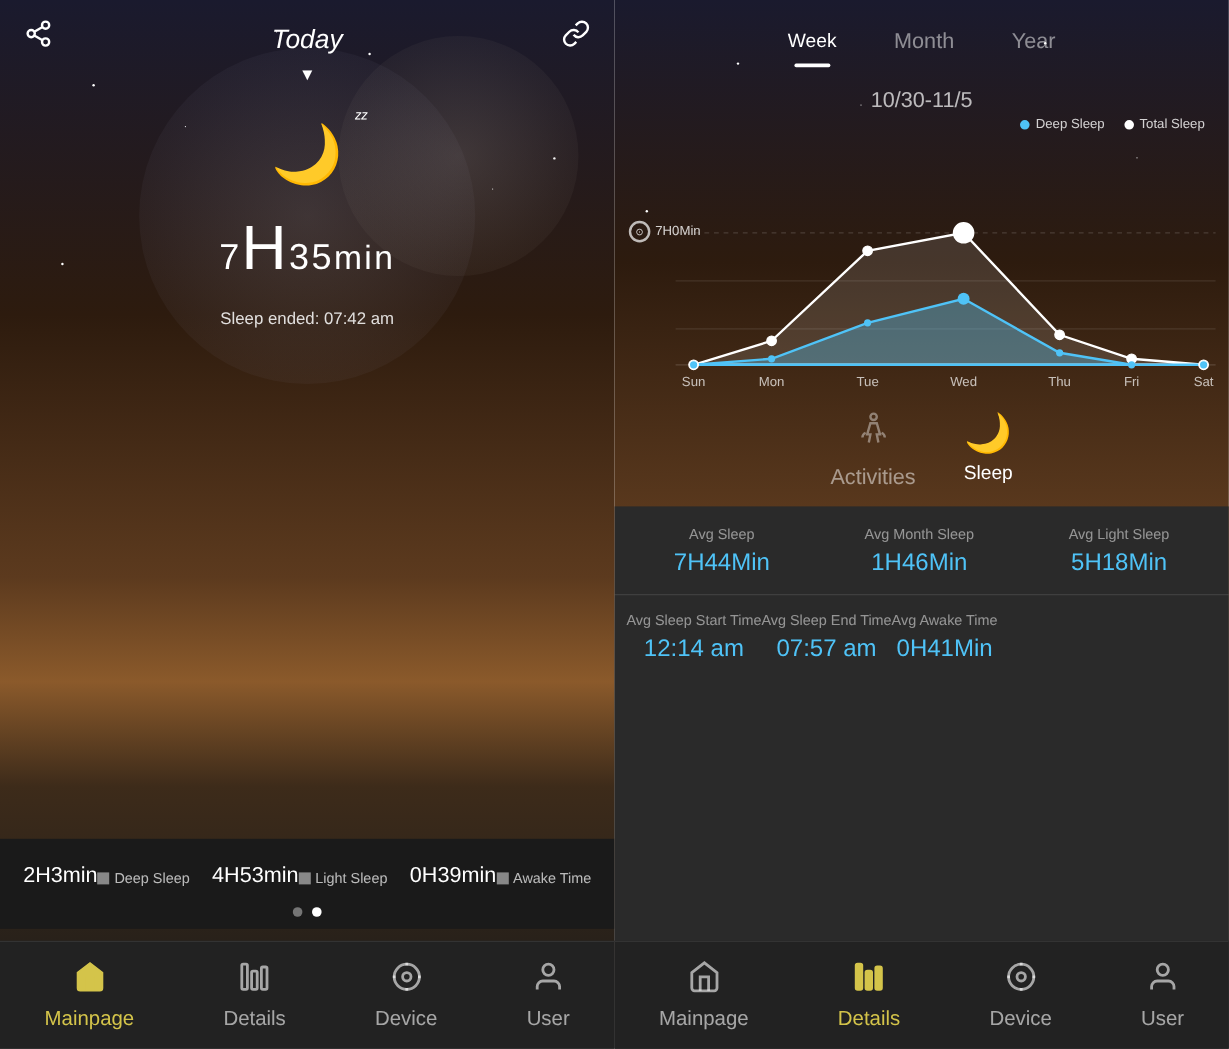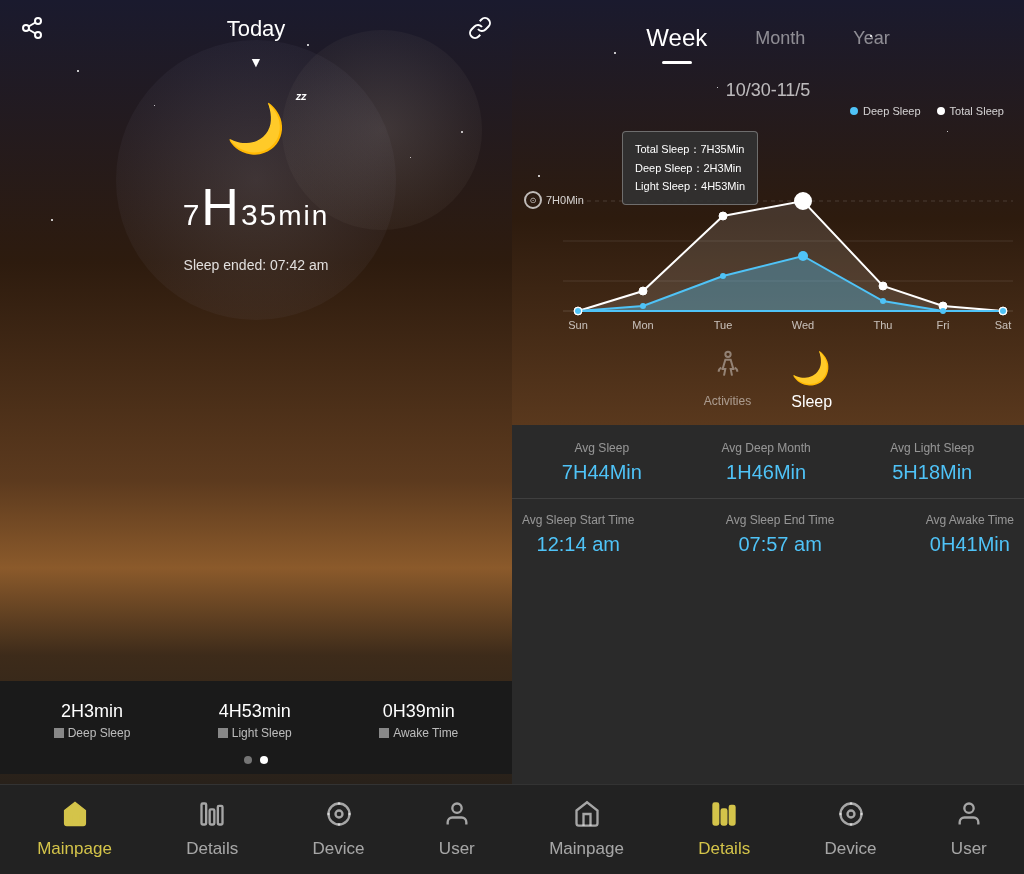--- a/index.html
+++ b/index.html
@@ -17,25 +17,26 @@
       height: 874px;
       background: linear-gradient(180deg, #1a1a2e 0%, #2d1b0e 30%, #5c3a1e 55%, #8b5a2b 65%, #3d2b1a 75%, #1a1a1a 100%);
       display: flex;
       flex-direction: column;
       position: relative;
       overflow: hidden;
     }
 
     .left-header {
       display: flex;
-      align-items: flex-start;
+      align-items: flex-end;
       justify-content: space-between;
       padding: 16px 20px;
       position: relative;
       z-index: 10;
+      font-style: italic;
     }
 
     .share-icon {
       color: white;
       font-size: 22px;
     }
 
     .today-title {
       color: white;
       font-size: 22px;
@@ -96,21 +97,20 @@
       position: relative;
     }
 
     .zzz {
       position: absolute;
       top: -10px;
       right: -20px;
       font-size: 16px;
       color: white;
       font-style: italic;
-      font-weight: bold;
     }
 
     .sleep-duration {
       color: white;
       font-size: 52px;
       font-weight: 300;
       margin-top: 20px;
       letter-spacing: 2px;
     }
 
@@ -139,21 +139,21 @@
 
     .stats-row {
       display: flex;
       justify-content: space-around;
       padding: 0 10px;
     }
 
     .stat-item {
       text-align: center;
       display: flex;
-      flex-direction: column;
+      flex-direction: row;
       align-items: center;
     }
 
     .stat-value {
       color: white;
       font-size: 18px;
       font-weight: 500;
     }
 
     .stat-label {
@@ -254,21 +254,21 @@
     .tab-item {
       color: rgba(255,255,255,0.5);
       font-size: 18px;
       padding: 8px 24px;
       cursor: pointer;
       position: relative;
     }
 
     .tab-item.active {
       color: white;
-      font-size: 24px;
+      font-size: 16px;
     }
 
     .tab-item.active::after {
       content: '';
       position: absolute;
       bottom: -4px;
       left: 50%;
       transform: translateX(-50%);
       width: 30px;
       height: 3px;
@@ -382,21 +382,21 @@
     .activity-icon {
       font-size: 28px;
       color: rgba(255,255,255,0.5);
     }
 
     .activity-icon.active {
       color: white;
     }
 
     .activity-label {
-      font-size: 12px;
+      font-size: 18px;
       color: rgba(255,255,255,0.5);
     }
 
     .activity-label.active {
       color: white;
       font-size: 16px;
       font-weight: 500;
     }
 
     
@@ -425,21 +425,21 @@
     }
 
     .stats-grid-value {
       color: #4fc3f7;
       font-size: 20px;
       font-weight: 500;
     }
 
     .stats-grid2 {
       display: flex;
-      justify-content: space-between;
+      justify-content: flex-start;
       padding: 0 10px;
     }
 
     .right-bottom-nav {
       position: absolute;
       bottom: 0;
       left: 0;
       right: 0;
       height: 90px;
       background: #222;
@@ -621,25 +621,20 @@
       <span>Deep Sleep</span>
     </div>
     <div class="legend-item">
       <div class="legend-dot total"></div>
       <span>Total Sleep</span>
     </div>
   </div>
 
   <div class="chart-container">
     
-    <div class="tooltip-box">
-      <div>Total Sleep：7H35Min</div>
-      <div>Deep Sleep：2H3Min</div>
-      <div>Light Sleep：4H53Min</div>
-    </div>
 
     
     <div class="ref-label">
       <div class="ref-icon">⊙</div>
       <span>7H0Min</span>
     </div>
 
     <svg class="chart-svg" viewBox="0 0 490 200">
 
       <line x1="40" y1="70" x2="490" y2="70" stroke="rgba(255,255,255,0.15)" stroke-width="1" stroke-dasharray="4,4"></line>
@@ -695,21 +690,21 @@
     </div>
   </div>
 
   <div class="stats-bottom">
     <div class="stats-grid">
       <div class="stats-grid-item">
         <div class="stats-grid-label">Avg Sleep</div>
         <div class="stats-grid-value">7H44Min</div>
       </div>
       <div class="stats-grid-item">
-        <div class="stats-grid-label">Avg Deep Month</div>
+        <div class="stats-grid-label">Avg Month Sleep</div>
         <div class="stats-grid-value">1H46Min</div>
       </div>
       <div class="stats-grid-item">
         <div class="stats-grid-label">Avg Light Sleep</div>
         <div class="stats-grid-value">5H18Min</div>
       </div>
     </div>
     <div class="stats-grid2">
       <div class="stats-grid-item">
         <div class="stats-grid-label">Avg Sleep Start Time</div>

